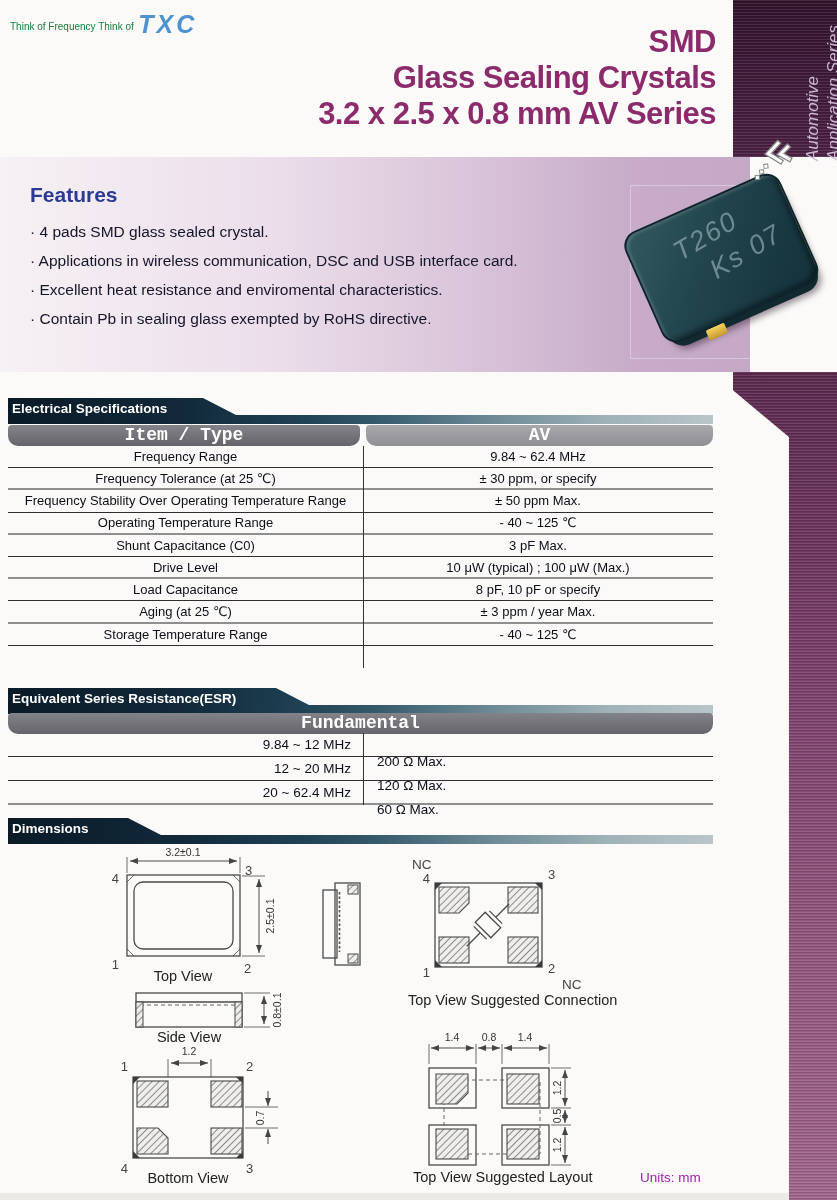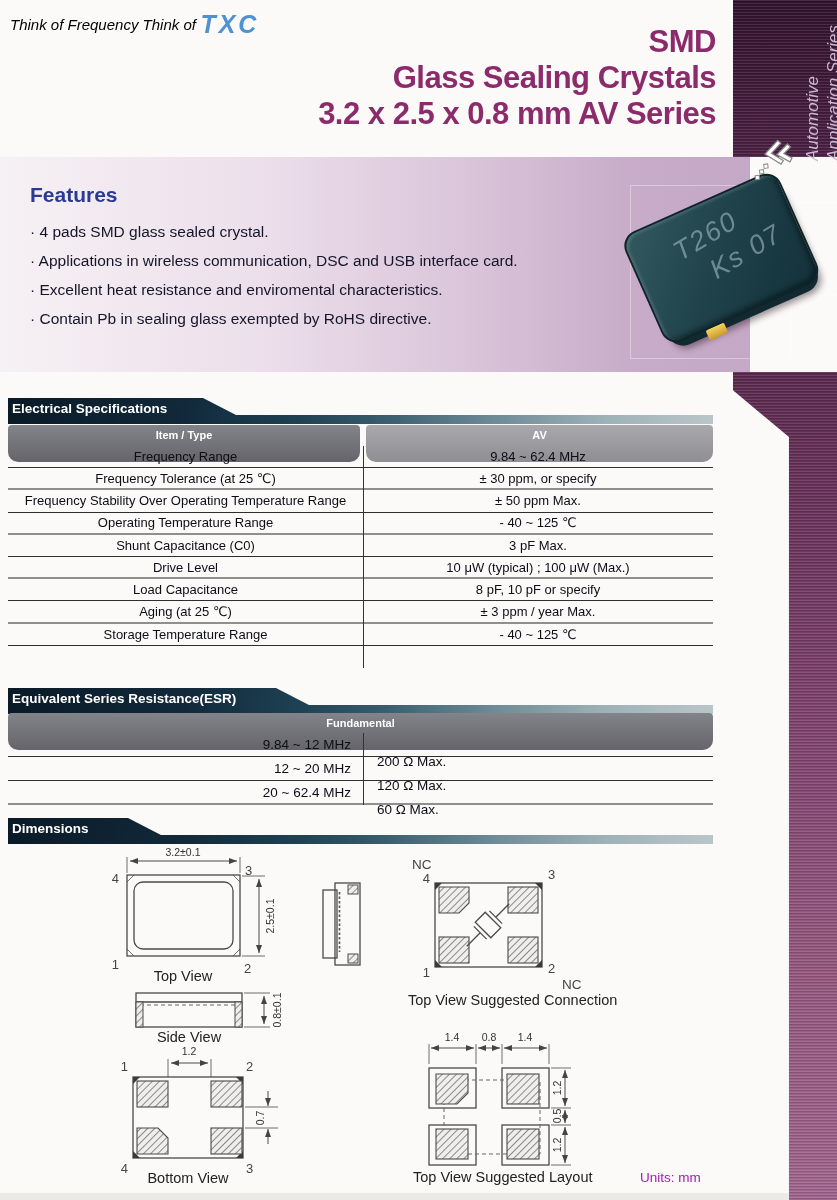--- a/index.html
+++ b/index.html
@@ -1,21 +1,21 @@
 <!DOCTYPE html>
 <html><head>
 <meta charset="utf-8">
 <style>
   html,body{margin:0;padding:0;}
   body{font-family:"Liberation Sans","DejaVu Sans",sans-serif;background:#e9e7e4;}
   #page{position:relative;width:837px;height:1200px;background:#fbfaf8;overflow:hidden;}
 
   
   #tagline-row{position:absolute;left:10px;top:10px;white-space:nowrap;}
-  .tagline{font-style:italic;color:#000000;font-size:15px;}
+  .tagline{color:#15803d;font-size:10px;}
   .logo{font-style:italic;font-weight:bold;color:#4f92d2;font-size:25px;letter-spacing:3px;vertical-align:-3px;}
   #title-block{position:absolute;right:121px;top:24px;text-align:right;color:#8c2b6b;font-weight:bold;font-size:31px;line-height:36px;letter-spacing:-0.5px;}
 
   
   .strip{position:absolute;left:733px;width:104px;
     background-image:repeating-linear-gradient(to bottom,rgba(255,255,255,0.10) 0 1px,rgba(0,0,0,0.12) 1px 2px,rgba(255,255,255,0) 2px 3px),
       linear-gradient(to bottom,#31132c,#4c2144);}
   #strip-top{top:0;height:157px;}
   #strip-main{top:372px;height:828px;
     background-image:repeating-linear-gradient(to bottom,rgba(255,255,255,0.10) 0 1px,rgba(0,0,0,0.14) 1px 2px,rgba(255,255,255,0) 2px 3px),
@@ -50,22 +50,22 @@
   
   .sect{position:absolute;left:8px;width:705px;height:26px;}
   .sect .shape{position:absolute;left:0;top:0;width:100%;height:100%;
     background:linear-gradient(98deg,#0a1a27 0%,#11293a 25%,#1f4254 42%,#34596b 52%,#6a8894 68%,#9fb2b8 85%,#b9c6c9 100%);}
   .sect .stitle{position:absolute;left:4px;top:1px;height:19px;line-height:19px;color:#fff;font-weight:bold;font-size:13.5px;white-space:nowrap;}
   #sect-elec{top:398px;} #sect-elec .shape{clip-path:polygon(0 0,195px 0,228px 17px,100% 17px,100% 100%,0 100%);}
   #sect-esr{top:688px;} #sect-esr .shape{clip-path:polygon(0 0,268px 0,301px 17px,100% 17px,100% 100%,0 100%);}
   #sect-dims{top:818px;} #sect-dims .shape{clip-path:polygon(0 0,120px 0,153px 17px,100% 17px,100% 100%,0 100%);}
 
   
-  .gbar{position:absolute;height:37px;border-radius:4px 4px 10px 10px;color:#fff;font-weight:bold;font-size:11px;
-    text-align:center;line-height:21px;background:linear-gradient(#83838a,#64646a);}
+  .gbar{position:absolute;height:21px;border-radius:4px 4px 10px 10px;color:#fff;font-weight:bold;font-size:18px;
+    text-align:center;line-height:21px;background:linear-gradient(#83838a,#64646a);font-family:Liberation Mono, monospace;}
   #bar-item{left:8px;top:425px;width:352px;}
   #bar-av{left:366px;top:425px;width:347px;background:linear-gradient(#a9a9ad,#8e8e93);}
   #bar-fund{left:8px;top:713px;width:705px;}
 
   
   .tablewrap{position:absolute;left:8px;width:705px;}
   #elec-table{top:446px;}
   .erow{display:flex;height:22.2px;align-items:center;border-bottom:1px solid #2e2e2e;box-sizing:border-box;font-size:13px;color:#0d0d18;}
   .erow.g{border-bottom:2px solid #8f8f8f;}
   .erow .c1{width:355px;text-align:center;}

